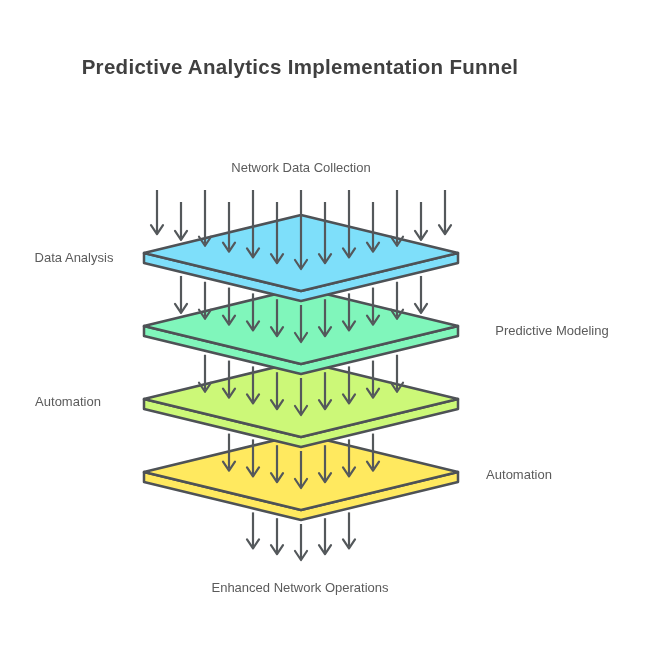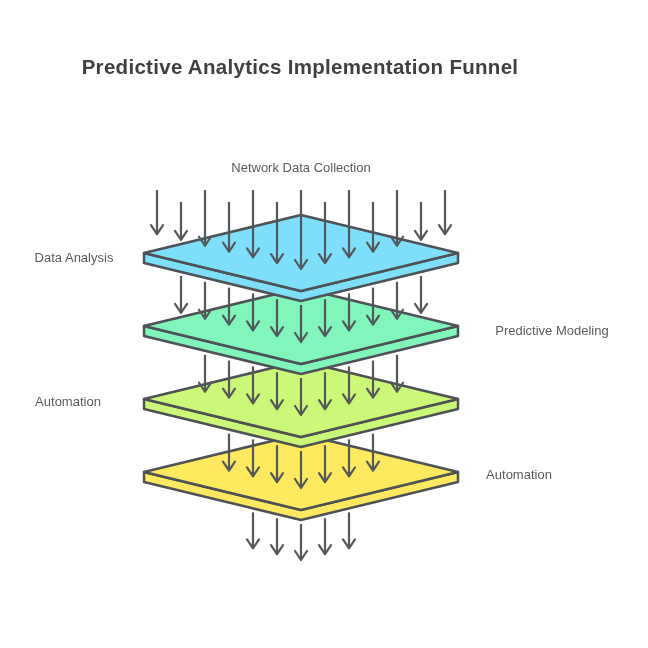--- a/index.html
+++ b/index.html
@@ -136,13 +136,14 @@
 
   <div class="title">Predictive Analytics Implementation Funnel</div>
 
   <div class="lbl lbl-input">Network Data Collection</div>
 
   <div class="lbl lbl-layer0">Data Analysis</div>
   <div class="lbl lbl-layer1">Predictive Modeling</div>
   <div class="lbl lbl-layer2">Automation</div>
   <div class="lbl lbl-layer3">Automation</div>
 
+  <div class="lbl lbl-output">Enhanced Network Operations</div>
 </div>
 
 </body></html>

